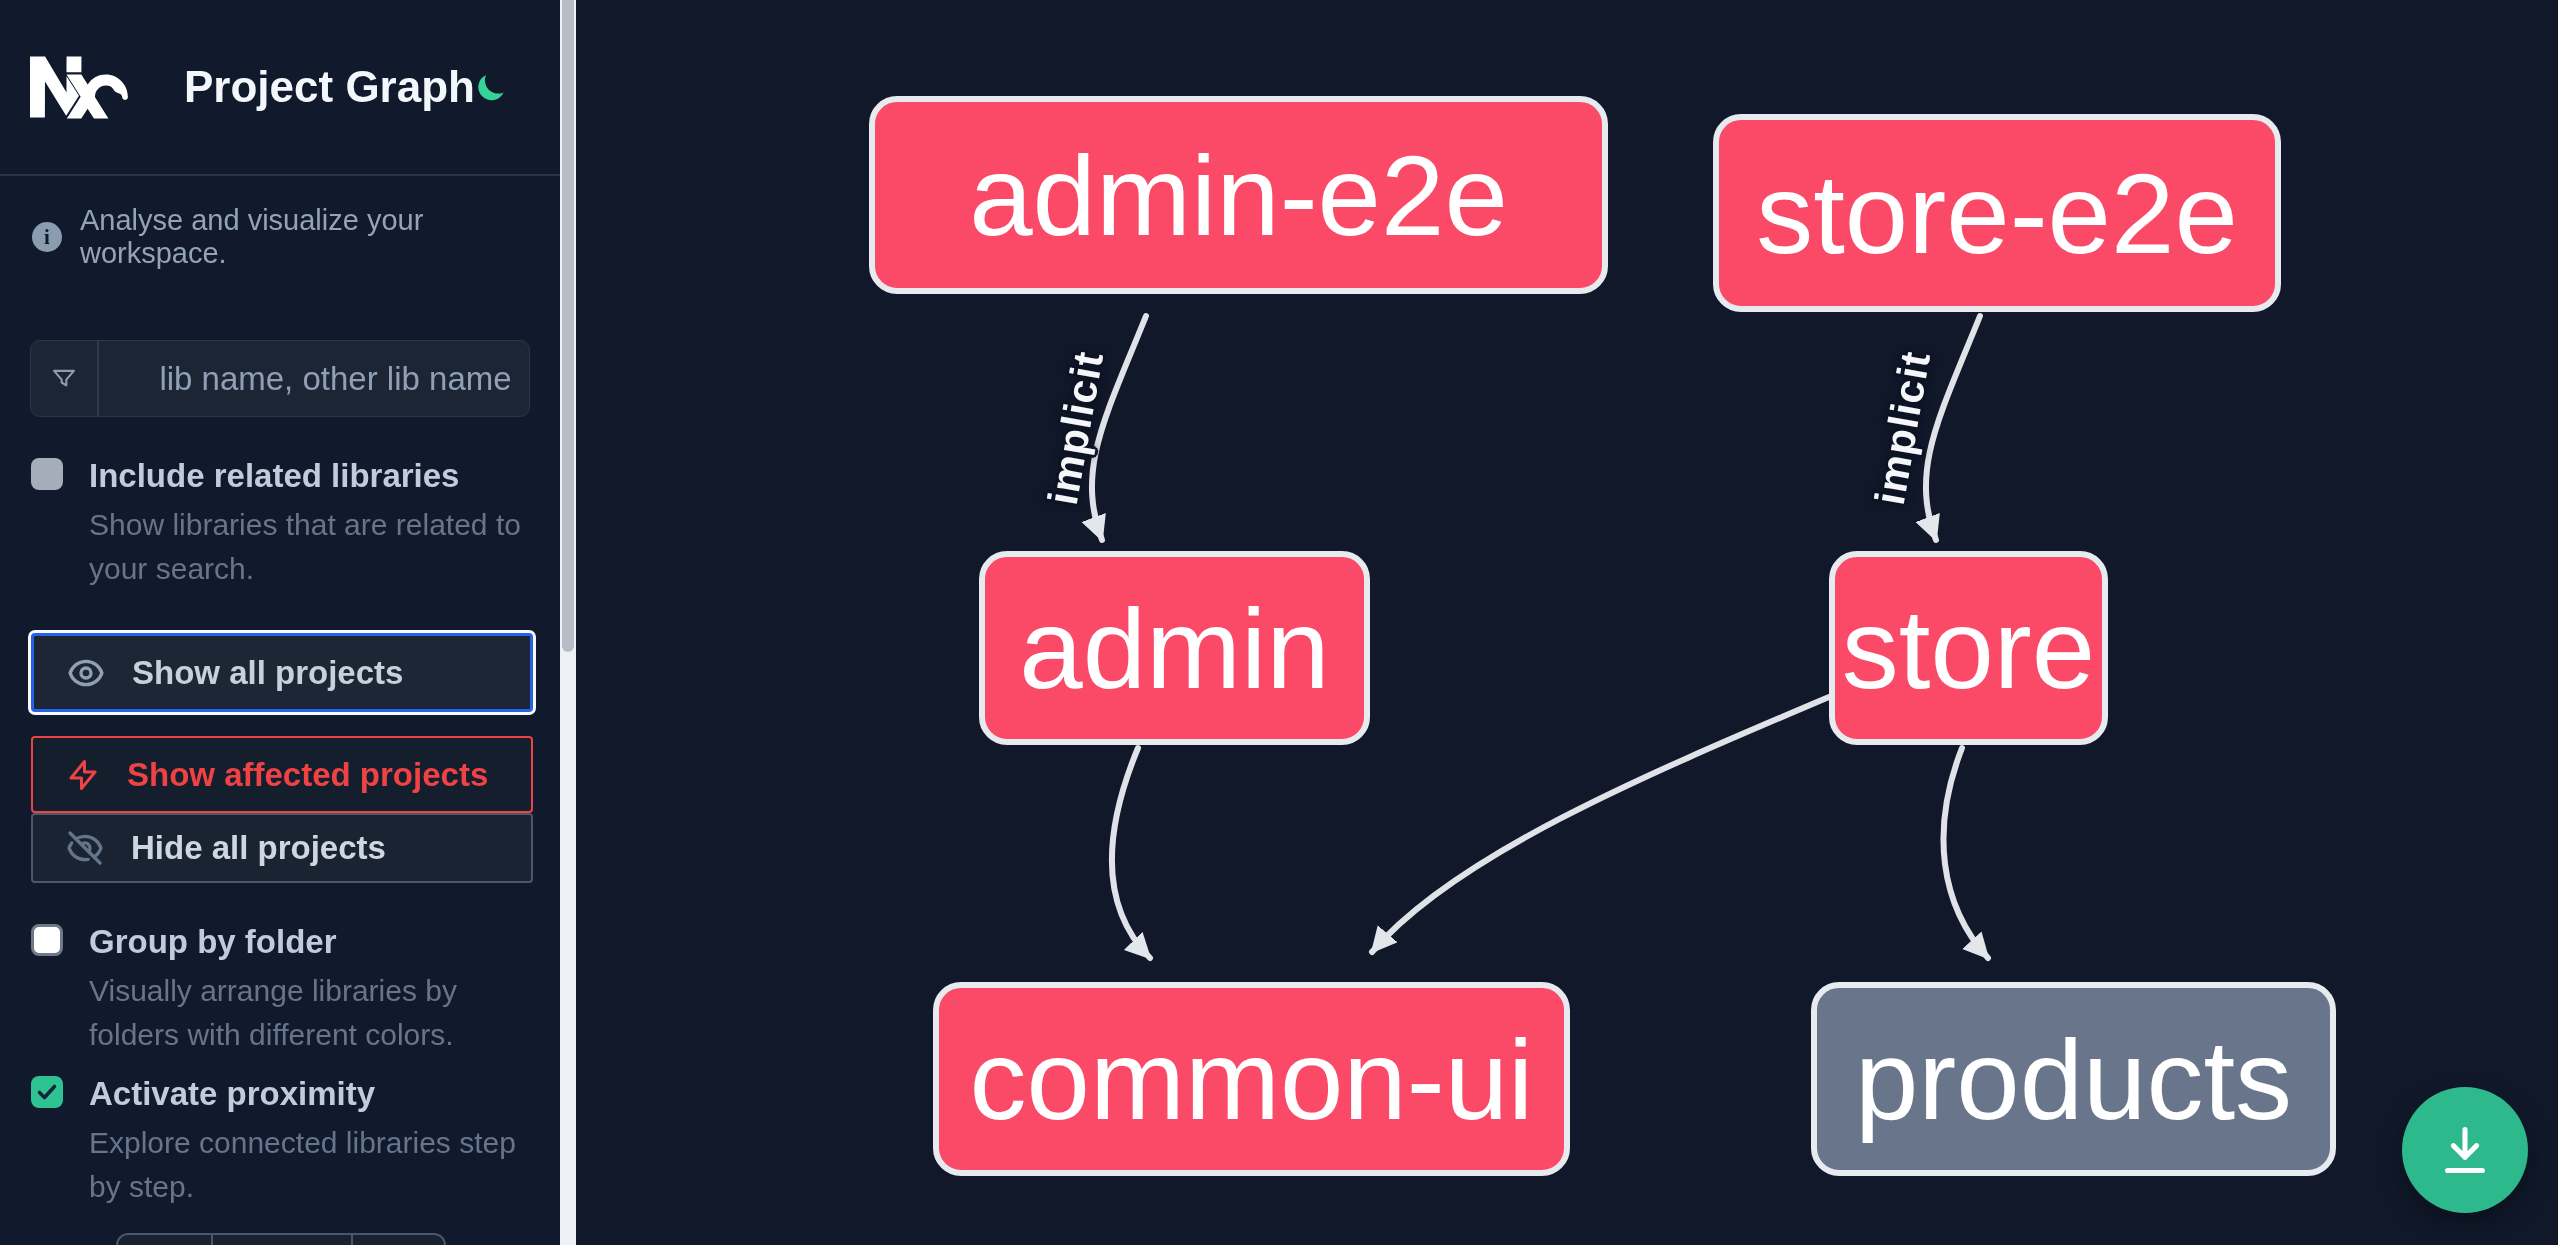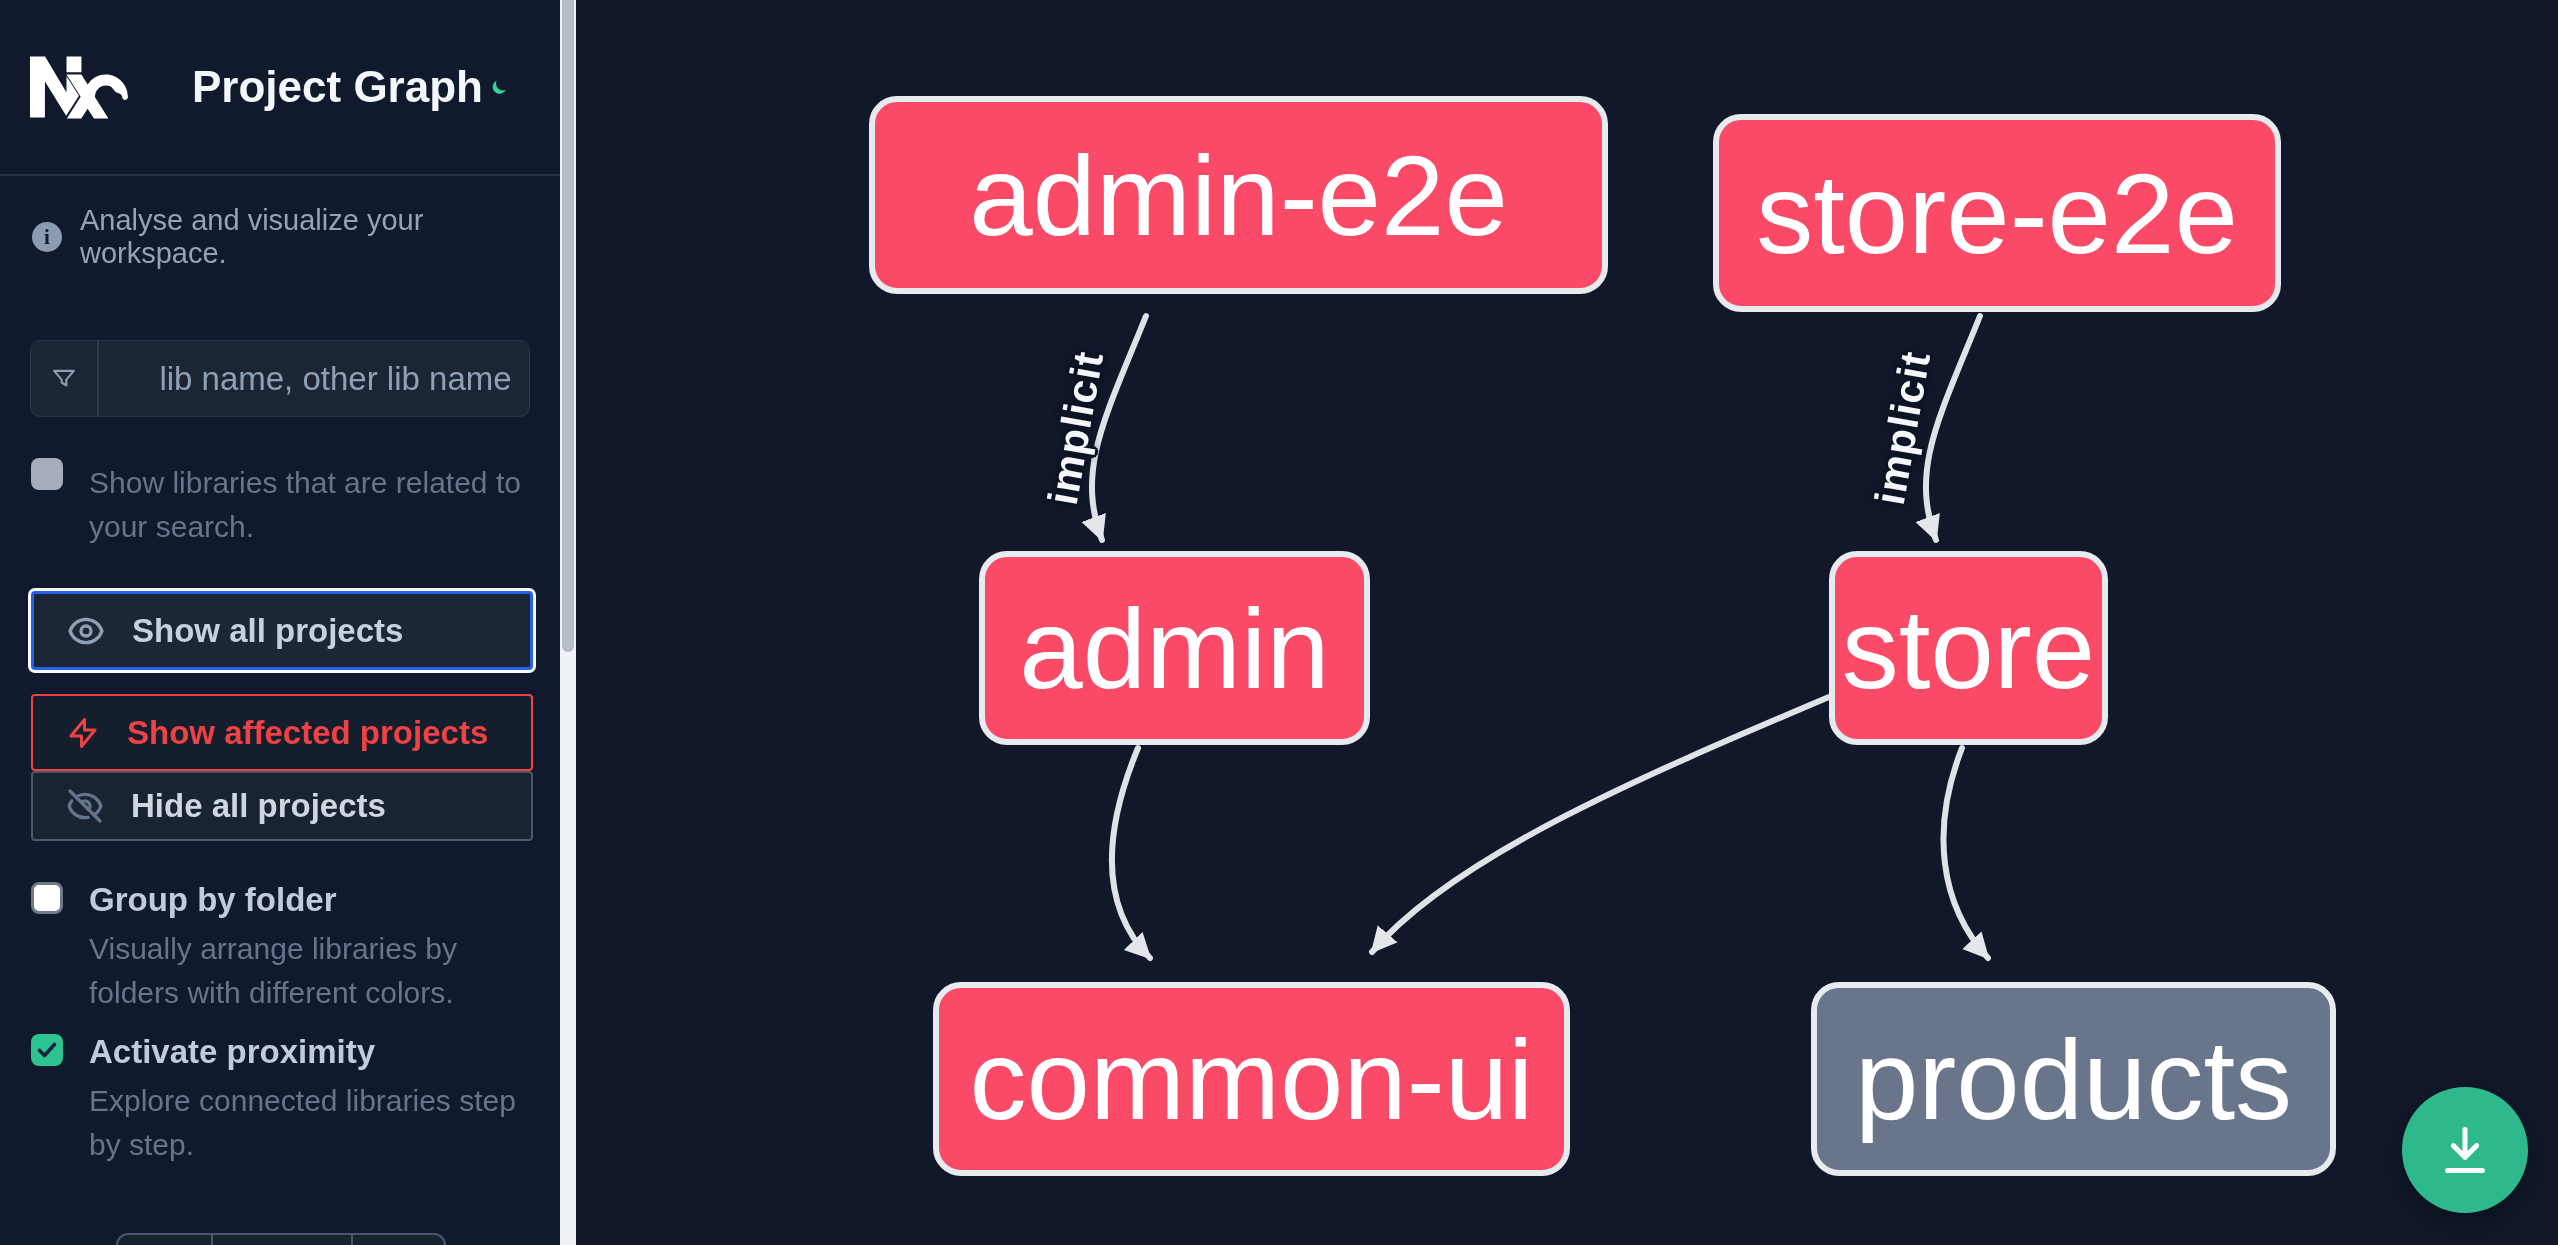--- a/index.html
+++ b/index.html
@@ -2,21 +2,21 @@
 <html><head>
 <meta charset="utf-8">
 <style>
   html,body{margin:0;padding:0;background:#0b1322;}
   #app{position:relative;width:2558px;height:1245px;overflow:hidden;
        background:#10182a;font-family:"Liberation Sans",sans-serif;}
 
   
   .sidebar{position:absolute;left:0;top:0;width:560px;height:1245px;background:#101a2c;}
   .sb-header{display:flex;align-items:center;height:176px;padding:0 52px 0 30px;
-             border-bottom:2px solid #263348;box-sizing:border-box;gap:8px;}
+             border-bottom:2px solid #263348;box-sizing:border-box;}
   .logo{width:98px;height:64px;flex:none;}
   .sb-title{font-size:44px;font-weight:600;color:#f3f6fa;margin-left:56px;white-space:nowrap;}
   .moon{margin-left:auto;width:38px;height:38px;cursor:pointer;}
   .info-row{display:flex;align-items:center;gap:18px;margin:28px 30px 0 32px;}
   .info-ic{width:30px;height:30px;border-radius:50%;background:#8b9bb0;color:#101a2c;
            font-weight:700;font-size:21px;display:flex;align-items:center;justify-content:center;flex:none;
            font-family:"Liberation Serif",serif;}
   .info-text{font-size:29px;color:#93a3b8;}
 
   .search{display:flex;align-items:stretch;margin:70px 30px 0 30px;height:75px;
@@ -142,20 +142,21 @@
         <svg width="28" height="28" viewBox="0 0 24 24" fill="none" stroke="#8d9cb0" stroke-width="1.8" stroke-linejoin="round" stroke-linecap="round">
           <path d="M3.5 5h17l-6.5 7.5v5l-4-2.5v-2.5L3.5 5z"></path>
         </svg>
       </div>
       <input type="text" placeholder="lib name, other lib name" style="">
     </div>
 
     <div class="opt">
       <div class="cb cb-solid"></div>
       <div>
+        <div class="opt-label">Include related libraries</div>
         <div class="opt-desc">Show libraries that are related to
 your search.</div>
       </div>
     </div>
 
     <div class="btn btn-showall">
       <svg width="40" height="40" viewBox="0 0 24 24" fill="none" stroke="#8fa0b4" stroke-width="2" stroke-linecap="round" stroke-linejoin="round">
         <path d="M15 12a3 3 0 11-6 0 3 3 0 016 0z"></path>
         <path d="M2.458 12C3.732 7.943 7.523 5 12 5c4.478 0 8.268 2.943 9.542 7-1.274 4.057-5.064 7-9.542 7-4.477 0-8.268-2.943-9.542-7z"></path>
       </svg>

